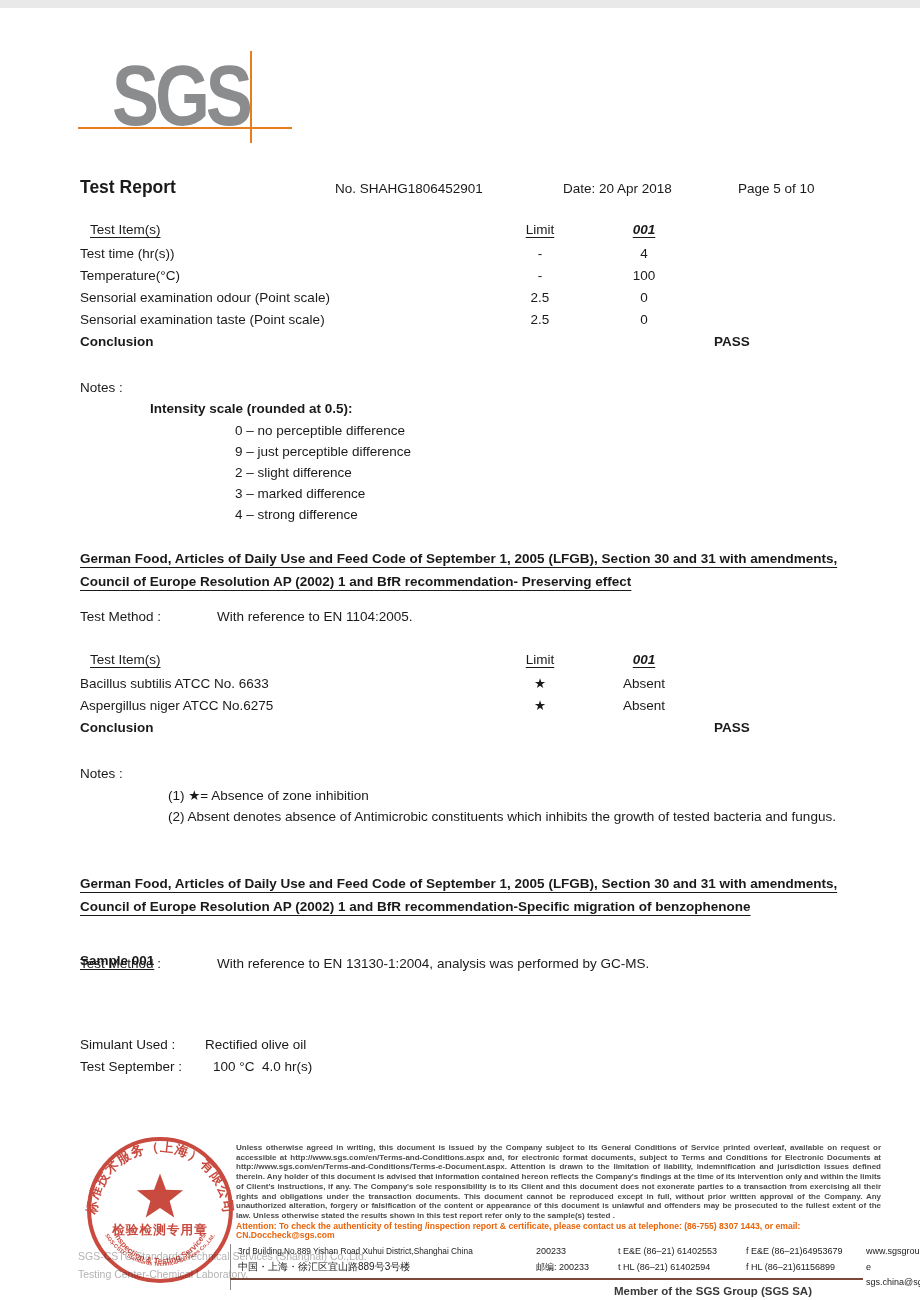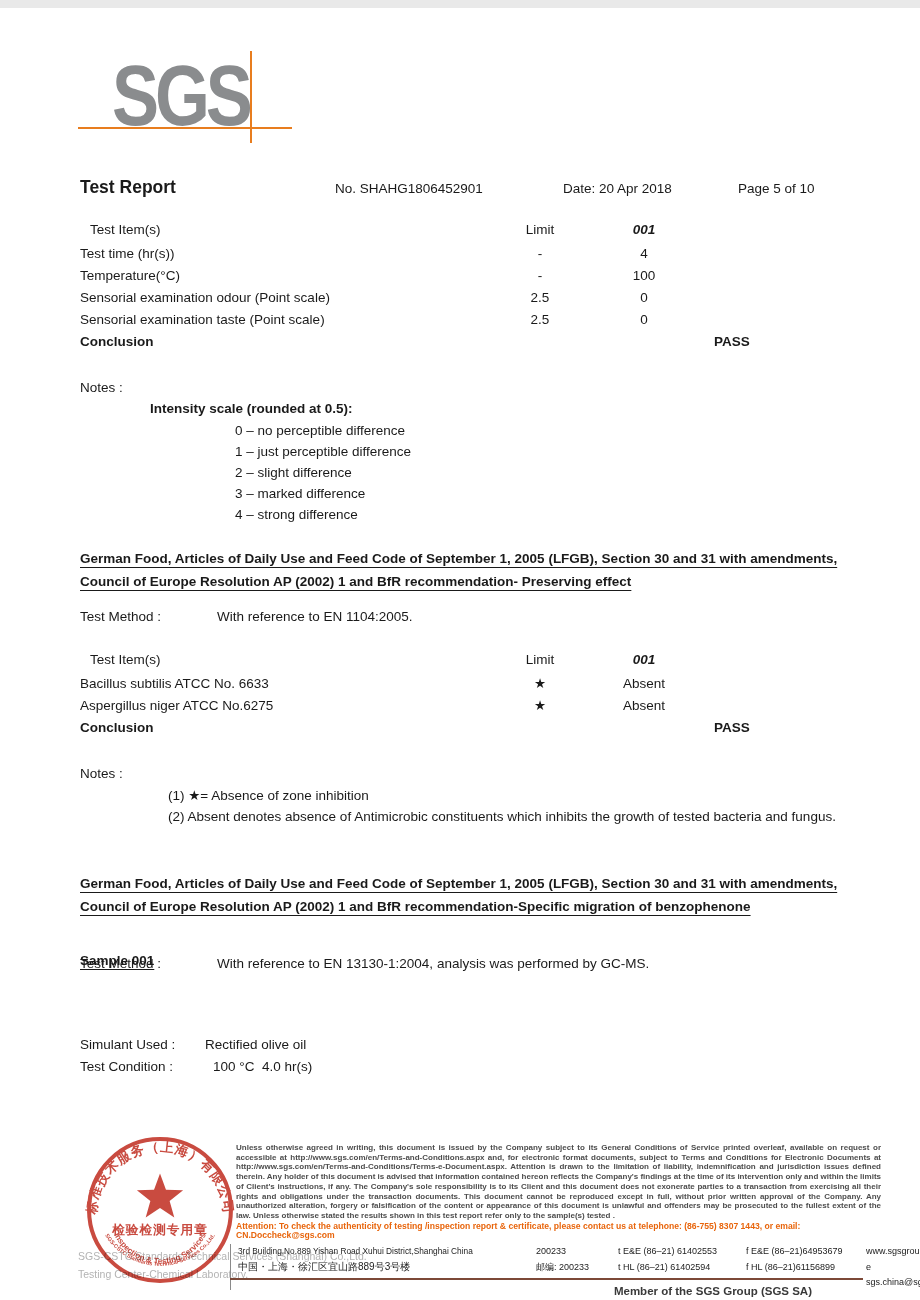--- a/index.html
+++ b/index.html
@@ -25,21 +25,21 @@
   
   .title { font-size:17.5px; font-weight:bold; }
   .meta { font-size:13.5px; }
 
   
   .rtable { width:608px; }
   .trow { display:grid; grid-template-columns:400px 120px 88px; line-height:22px; font-size:13.5px; }
   .trow .c2, .trow .c3 { text-align:center; }
   .thead { margin-bottom:2px; }
   .thead .c1 span, .thead .c2 span, .thead .c3 span {
-    text-underline-offset:3px;
+    text-decoration:underline; text-underline-offset:3px;
   }
   .thead .c1 { padding-left:10px; }
   .thead .c3 span { font-style:italic; font-weight:bold; }
 
   .note-item { font-size:13.5px; line-height:21px; }
 
   .section-heading {
     font-size:13.5px; font-weight:bold; line-height:23px; width:782px;
     text-decoration:underline; text-underline-offset:3.5px;
   }
@@ -110,21 +110,21 @@
       <div class="c1">Conclusion</div>
       <div class="c2"></div>
       <div class="c3">PASS</div>
     </div>
   </div>
 
   <div class="abs fs" style="left:80px; top:369px;">Notes :</div>
   <div class="abs note-item" style="left:150px; top:390px;font-weight:bold;">Intensity scale (rounded at 0.5):</div>
   <div class="abs" style="left:235px; top:412px;">
     <div class="note-item">0 – no perceptible difference</div>
-    <div class="note-item">1 – just perceptible difference</div>
+    <div class="note-item">9 – just perceptible difference</div>
     <div class="note-item">2 – slight difference</div>
     <div class="note-item">3 – marked difference</div>
     <div class="note-item">4 – strong difference</div>
   </div>
 
   <div class="abs section-heading" style="left:80px; top:539px;">German Food, Articles of Daily Use and Feed Code of September 1, 2005 (LFGB), Section 30 and 31 with amendments, Council of Europe Resolution AP (2002) 1 and BfR recommendation- Preserving effect</div>
   <div class="abs fs" style="left:80px; top:598px;">Test Method :</div>
   <div class="abs fs" style="left:217px; top:598px;">With reference to EN 1104:2005.</div>
 
   <div class="abs rtable" style="left:80px; top:641px;">
@@ -154,21 +154,21 @@
   <div class="abs note-item" style="left:168px; top:777px;">(1) ★= Absence of zone inhibition</div>
   <div class="abs note-item" style="left:168px; top:798px; width:700px;">(2) Absent denotes absence of Antimicrobic constituents which inhibits the growth of tested bacteria and fungus.</div>
 
   <div class="abs section-heading" style="left:80px; top:864px;">German Food, Articles of Daily Use and Feed Code of September 1, 2005 (LFGB), Section 30 and 31 with amendments, Council of Europe Resolution AP (2002) 1 and BfR recommendation-Specific migration of benzophenone</div>
   <div class="abs fs" style="left:80px; top:945px;">Test Method :</div>
   <div class="abs fs" style="left:217px; top:945px;">With reference to EN 13130-1:2004, analysis was performed by GC-MS.</div>
 
   <div class="abs fs bold" style="left:80px; top:942px; text-decoration:underline; text-underline-offset:3.5px;">Sample 001</div>
   <div class="abs fs" style="left:80px; top:1026px;">Simulant Used :</div>
   <div class="abs fs" style="left:205px; top:1026px;">Rectified olive oil</div>
-  <div class="abs fs" style="left:80px; top:1048px;">Test Condition :</div>
+  <div class="abs fs" style="left:80px; top:1048px;">Test September :</div>
   <div class="abs fs pre" style="left:213px; top:1048px;">100 °C  4.0 hr(s)</div>
 
   <div class="abs company-gray" style="left:78px; top:1239px; width:320px;">
     <div>SGS-CSTC Standards Technical Services (Shanghai) Co.,Ltd.</div>
     <div>Testing Center-Chemical Laboratory.</div>
   </div>
 
   <div class="abs stamp-wrap" style="left:84px; top:1126px;">
     <svg viewBox="0 0 150 150" width="152" height="152">
       <circle cx="75" cy="75" r="70" fill="none" stroke="#c3372b" stroke-width="4"></circle>

